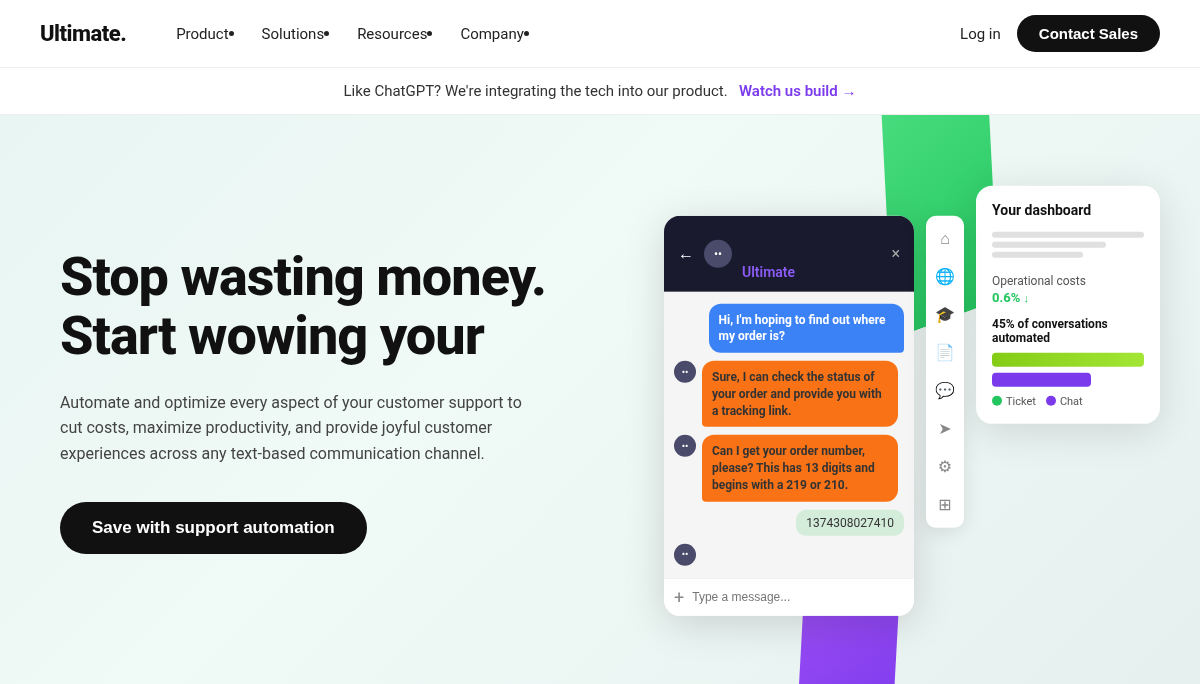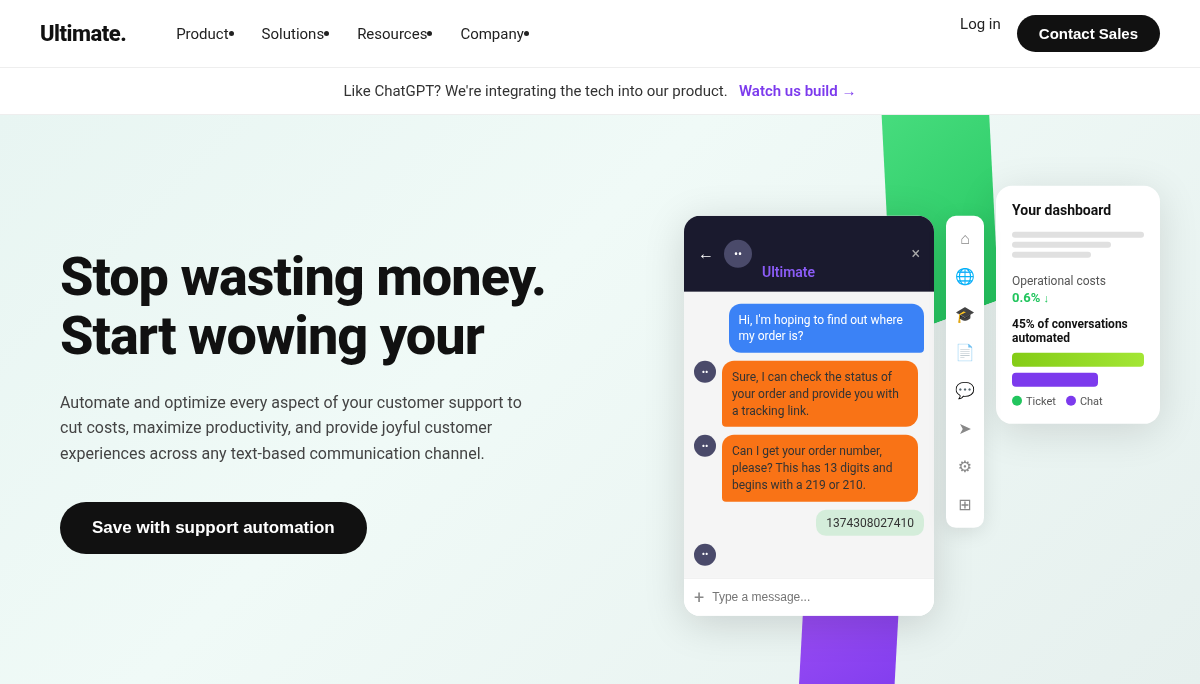--- a/index.html
+++ b/index.html
@@ -34,21 +34,21 @@
       color: #222;
       padding: 6px 10px;
       display: flex;
       align-items: center;
       cursor: pointer;
       border-radius: 6px;
     }
     .nav-dot { width: 5px; height: 5px; background: #222; border-radius: 50%; display: inline-block; }
     .nav-actions {
       display: flex;
-      align-items: flex-start;
+      align-items: center;
       gap: 16px;
     }
     .nav-login {
       font-size: 15px;
       color: #222;
       cursor: pointer;
     }
     .nav-cta {
       background: #111;
       color: #fff;
@@ -206,20 +206,21 @@
       display: flex;
       flex-direction: column;
       gap: 8px;
     }
     .msg {
       max-width: 85%;
       padding: 8px 10px;
       border-radius: 12px;
       font-size: 12px;
       line-height: 1.4;
+      font-weight: bold;
     }
     .msg-user {
       background: #3b82f6;
       color: #fff;
       align-self: flex-end;
       border-bottom-right-radius: 4px;
     }
     .msg-bot {
       background: #f97316;
       color: #333;
@@ -268,21 +269,21 @@
       flex: 1;
       font-size: 12px;
       color: #aaa;
       border: none;
       outline: none;
       background: transparent;
     }
 
     
     .dashboard-panel {
-      width: 164px;
+      width: 184px;
       background: #fff;
       border-radius: 16px;
       box-shadow: 0 8px 40px rgba(0,0,0,0.12);
       padding: 16px;
     }
     .dashboard-title {
       font-size: 14px;
       font-weight: 700;
       color: #111;
       margin-bottom: 14px;

